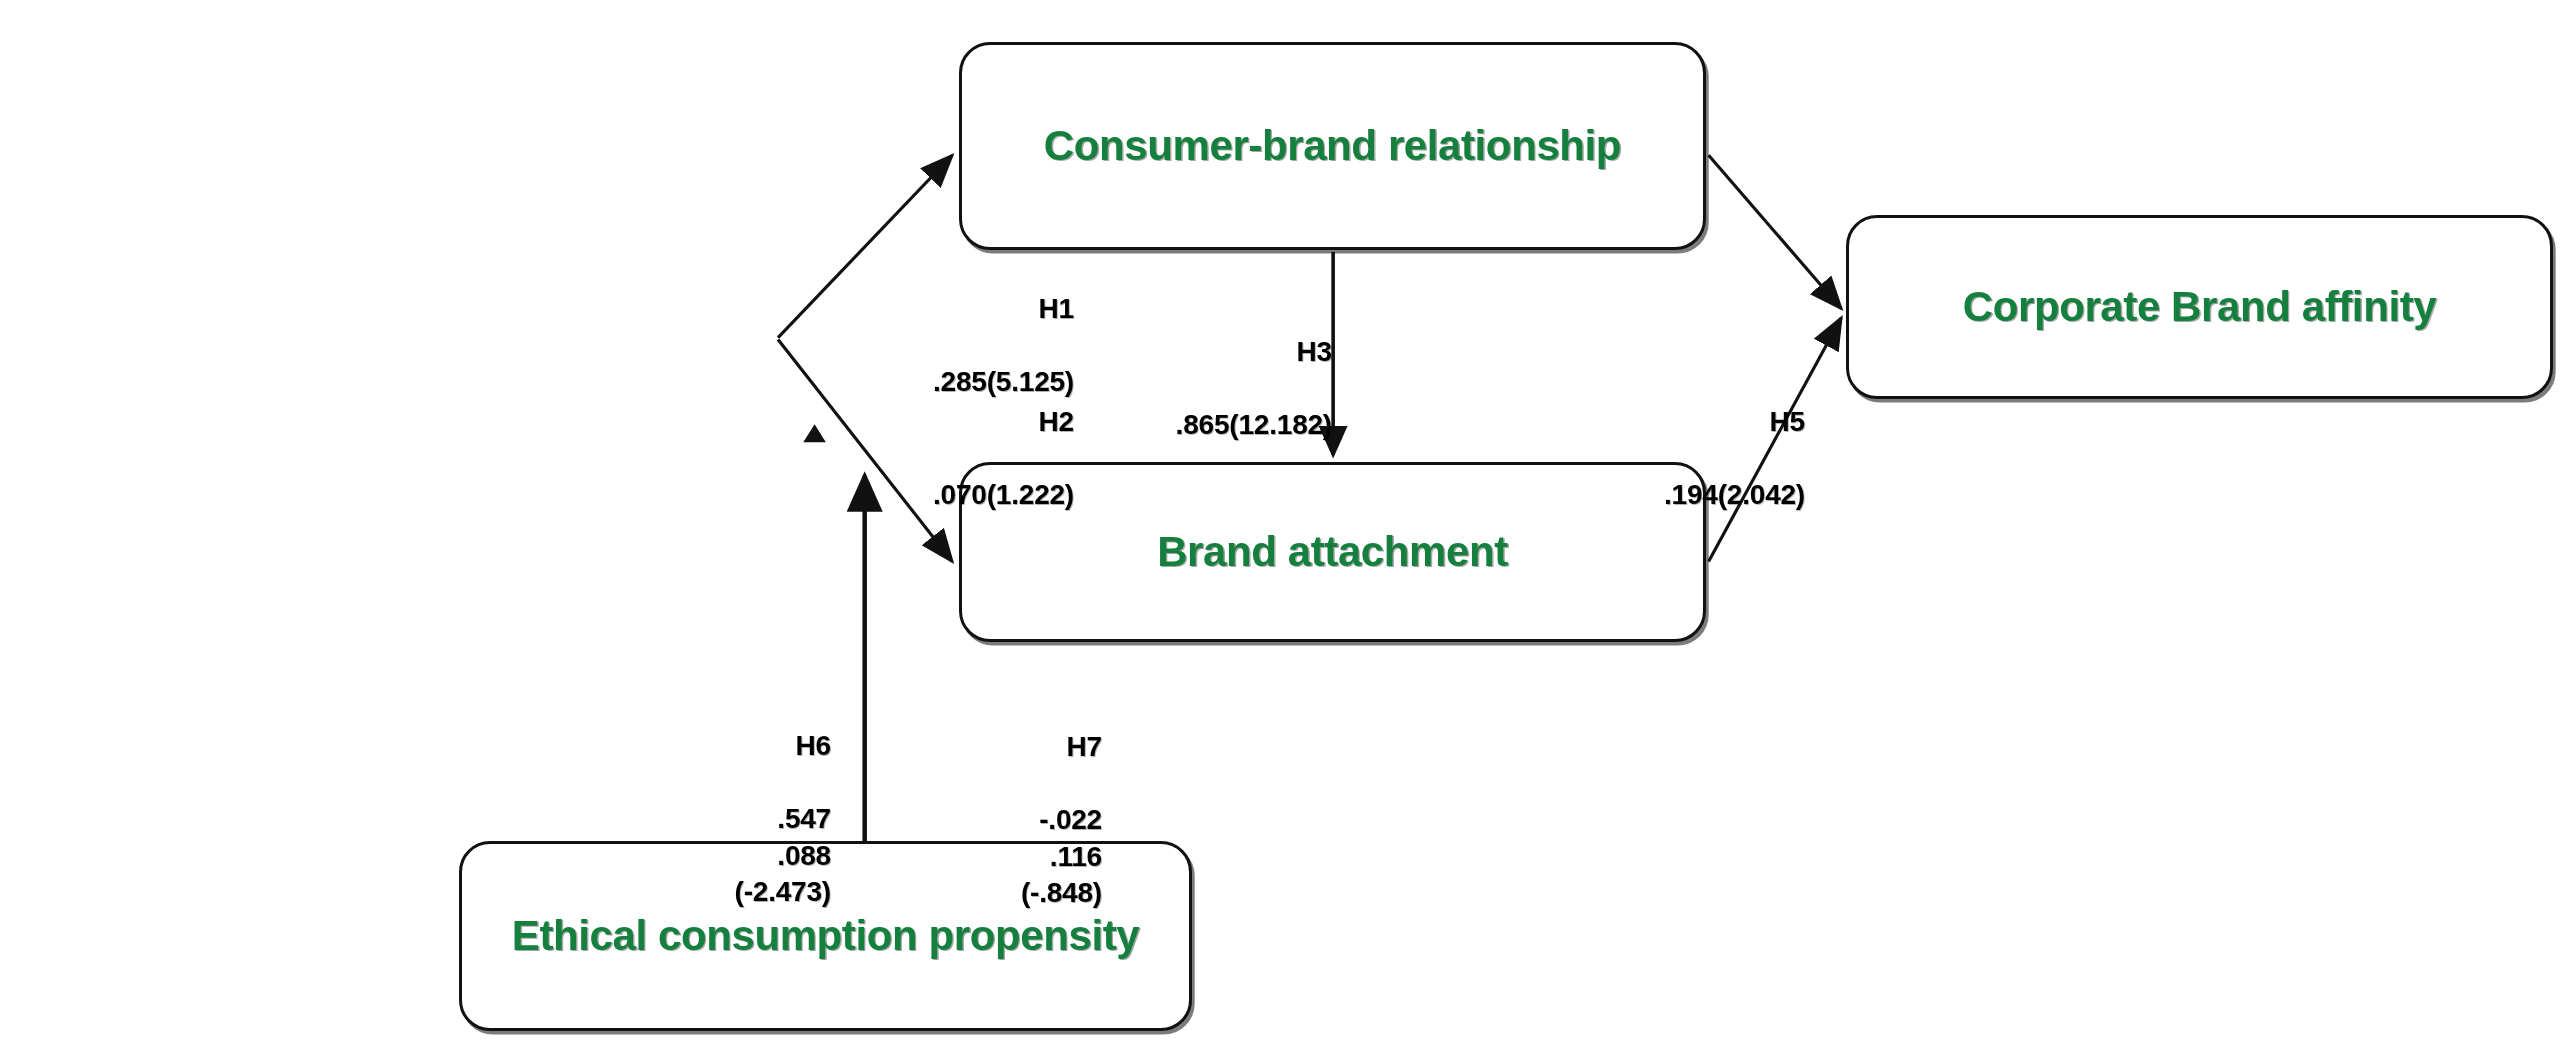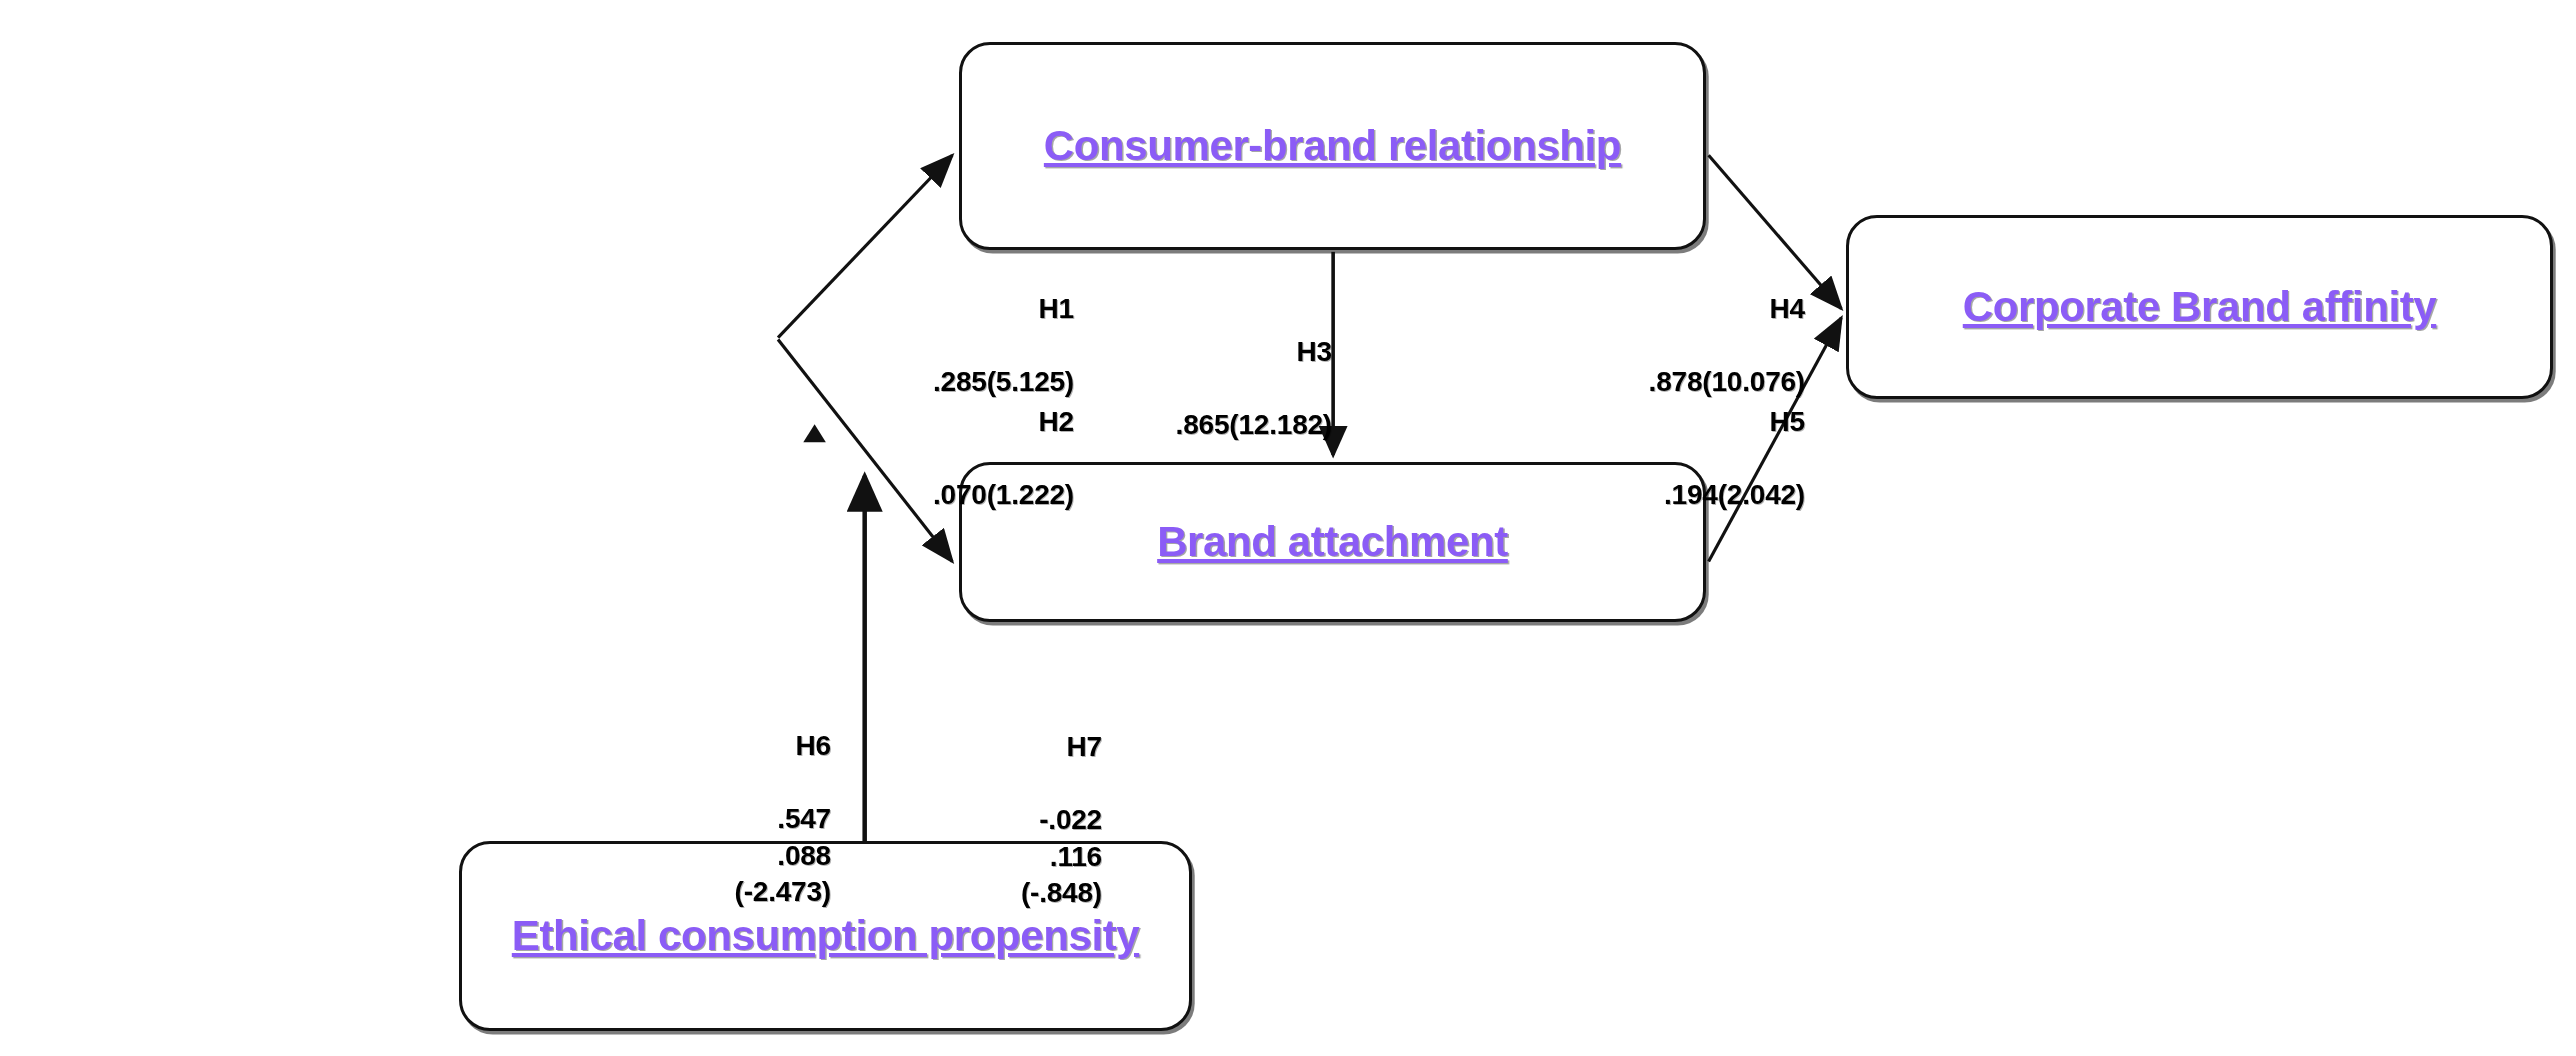--- a/index.html
+++ b/index.html
@@ -22,34 +22,33 @@
     border-radius: 31px;
     background: #ffffff;
     display: flex;
     align-items: center;
     justify-content: center;
     text-align: center;
     box-shadow: 2.7px 3.6px 0 rgba(17,17,17,0.55);
   }
   .node-label {
     font-weight: bold;
-    color: #8b5cf6;
+    color: #15803d;
     line-height: 1.24;
     letter-spacing: -0.4px;
     padding: 0 16.2px;
     text-shadow: 1.4px 1.4px 0 rgba(0,0,0,0.35);
-    text-decoration: underline;
   }
   #node-perception { left: 32px;   top: 230px;  width: 745px; height: 214px; }
   #node-perception .node-label { font-size: 42px; }
 
   #node-cbr        { left: 959px; top: 42px;   width: 747px; height: 208px; }
   #node-cbr .node-label { font-size: 42px; }
 
-  #node-ba         { left: 959px; top: 462px;  width: 747px; height: 160px; }
+  #node-ba         { left: 959px; top: 462px;  width: 747px; height: 180px; }
   #node-ba .node-label { font-size: 42px; }
 
   #node-cba        { left: 1846px; top: 215px;  width: 707px; height: 184px; }
   #node-cba .node-label { font-size: 42px; }
 
   #node-ecp        { left: 459px;  top: 841px;  width: 733px; height: 190px; justify-content: center; }
   #node-ecp .node-label { font-size: 42px; }
 
   svg#edges {
     position: absolute;
@@ -141,24 +140,20 @@
   <div class="edge-label" id="label-h2">
     <span class="h-id">H2</span>
     <span class="h-val">.070(1.222)</span>
   </div>
 
   <div class="edge-label" id="label-h3">
     <span class="h-id">H3</span>
     <span class="h-val">.865(12.182)</span>
   </div>
 
-  <div class="edge-label" id="label-h4">
-    <span class="h-id">H4</span>
-    <span class="h-val">.878(10.076)</span>
-  </div>
 
   <div class="edge-label" id="label-h5">
     <span class="h-id">H5</span>
     <span class="h-val">.194(2.042)</span>
   </div>
 
   <div class="edge-label" id="label-h6">
     <span class="h-id">H6</span>
     <span class="h-val">.547
 .088

